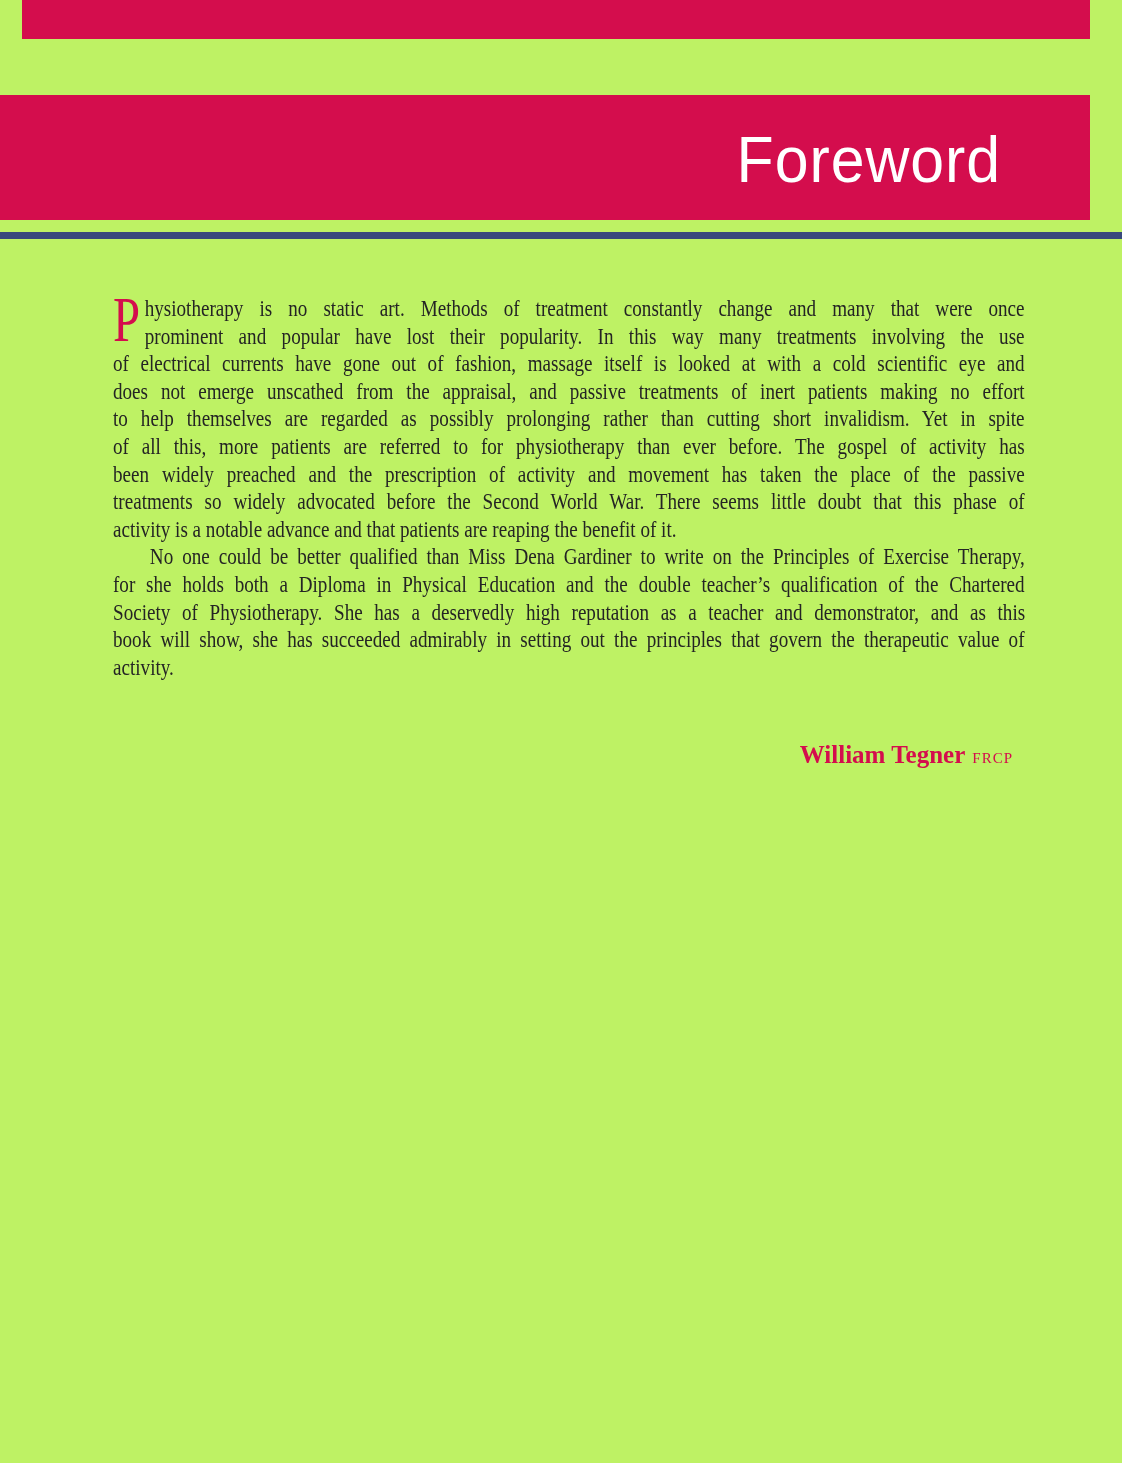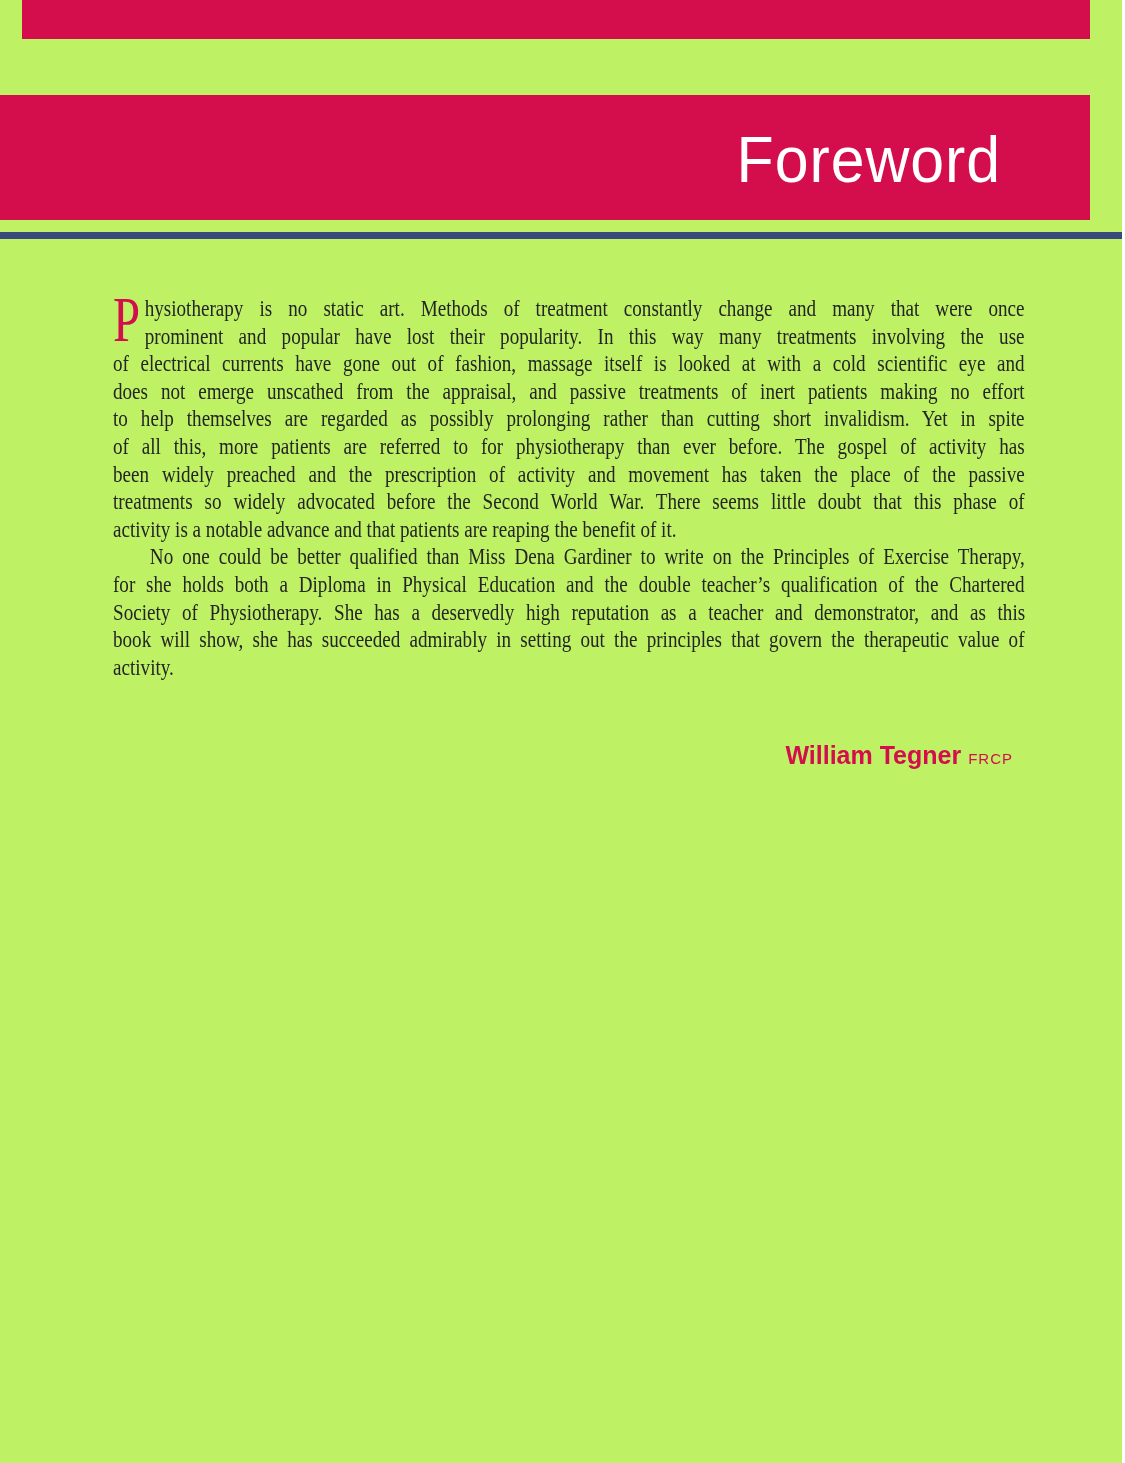--- a/index.html
+++ b/index.html
@@ -42,21 +42,21 @@
   .textwrap{
     position:absolute;left:113px;top:295px;width:1064px;
     transform:scaleX(0.857);transform-origin:0 0;
     font-size:22.3px;color:var(--body);
   }
   .bline{line-height:27.6px;height:27.6px;white-space:nowrap;}
   .cap-indent{padding-left:37px;}
   .first-indent{padding-left:43px;}
   .signature{
     position:absolute;left:113px;top:742px;width:900px;text-align:right;
-    font-family:Liberation Sans, sans-serif;
+    font-family:Liberation Serif, serif;
   }
   .sig-name-row{line-height:26px;margin-bottom:12px;white-space:nowrap;}
   .sig-name{color:var(--accent);font-weight:bold;font-size:25px;}
   .sig-cred{color:var(--accent);font-size:15px;letter-spacing:1px;margin-left:7px;}
   .sig-line{font-size:20.5px;line-height:23.2px;color:var(--gray);}
 </style>
 </head>
 <body>
 
 <div class="page">

